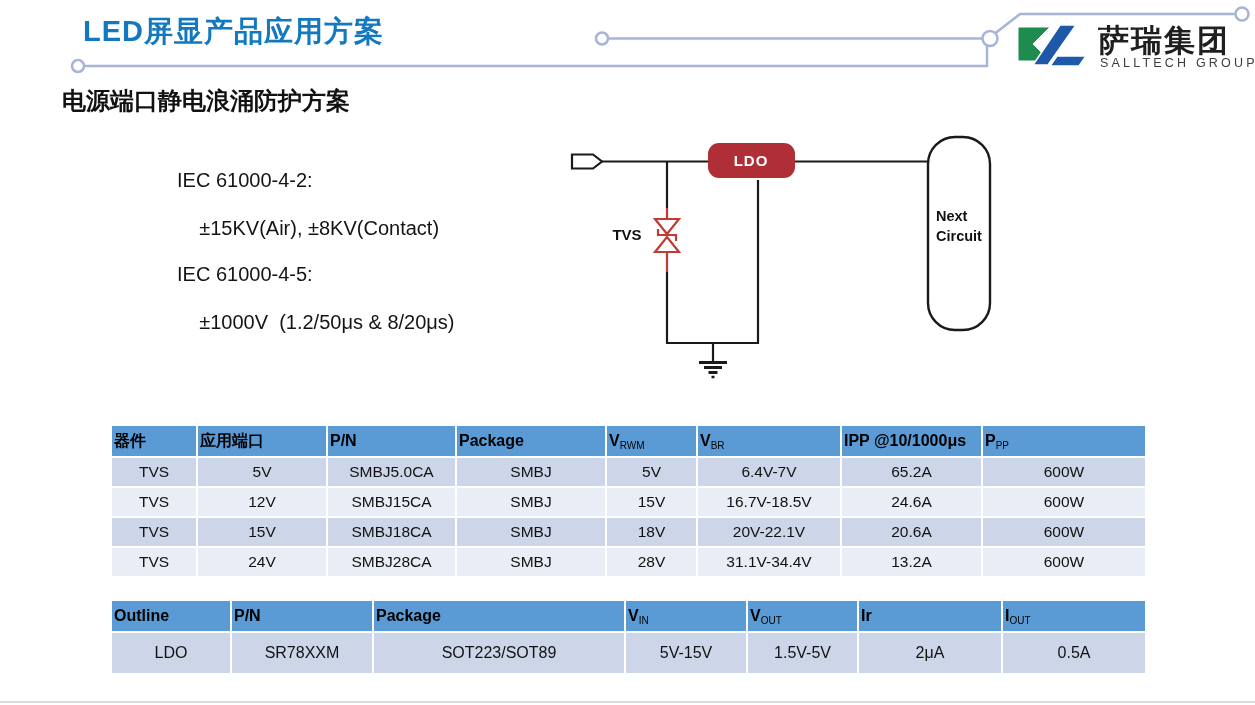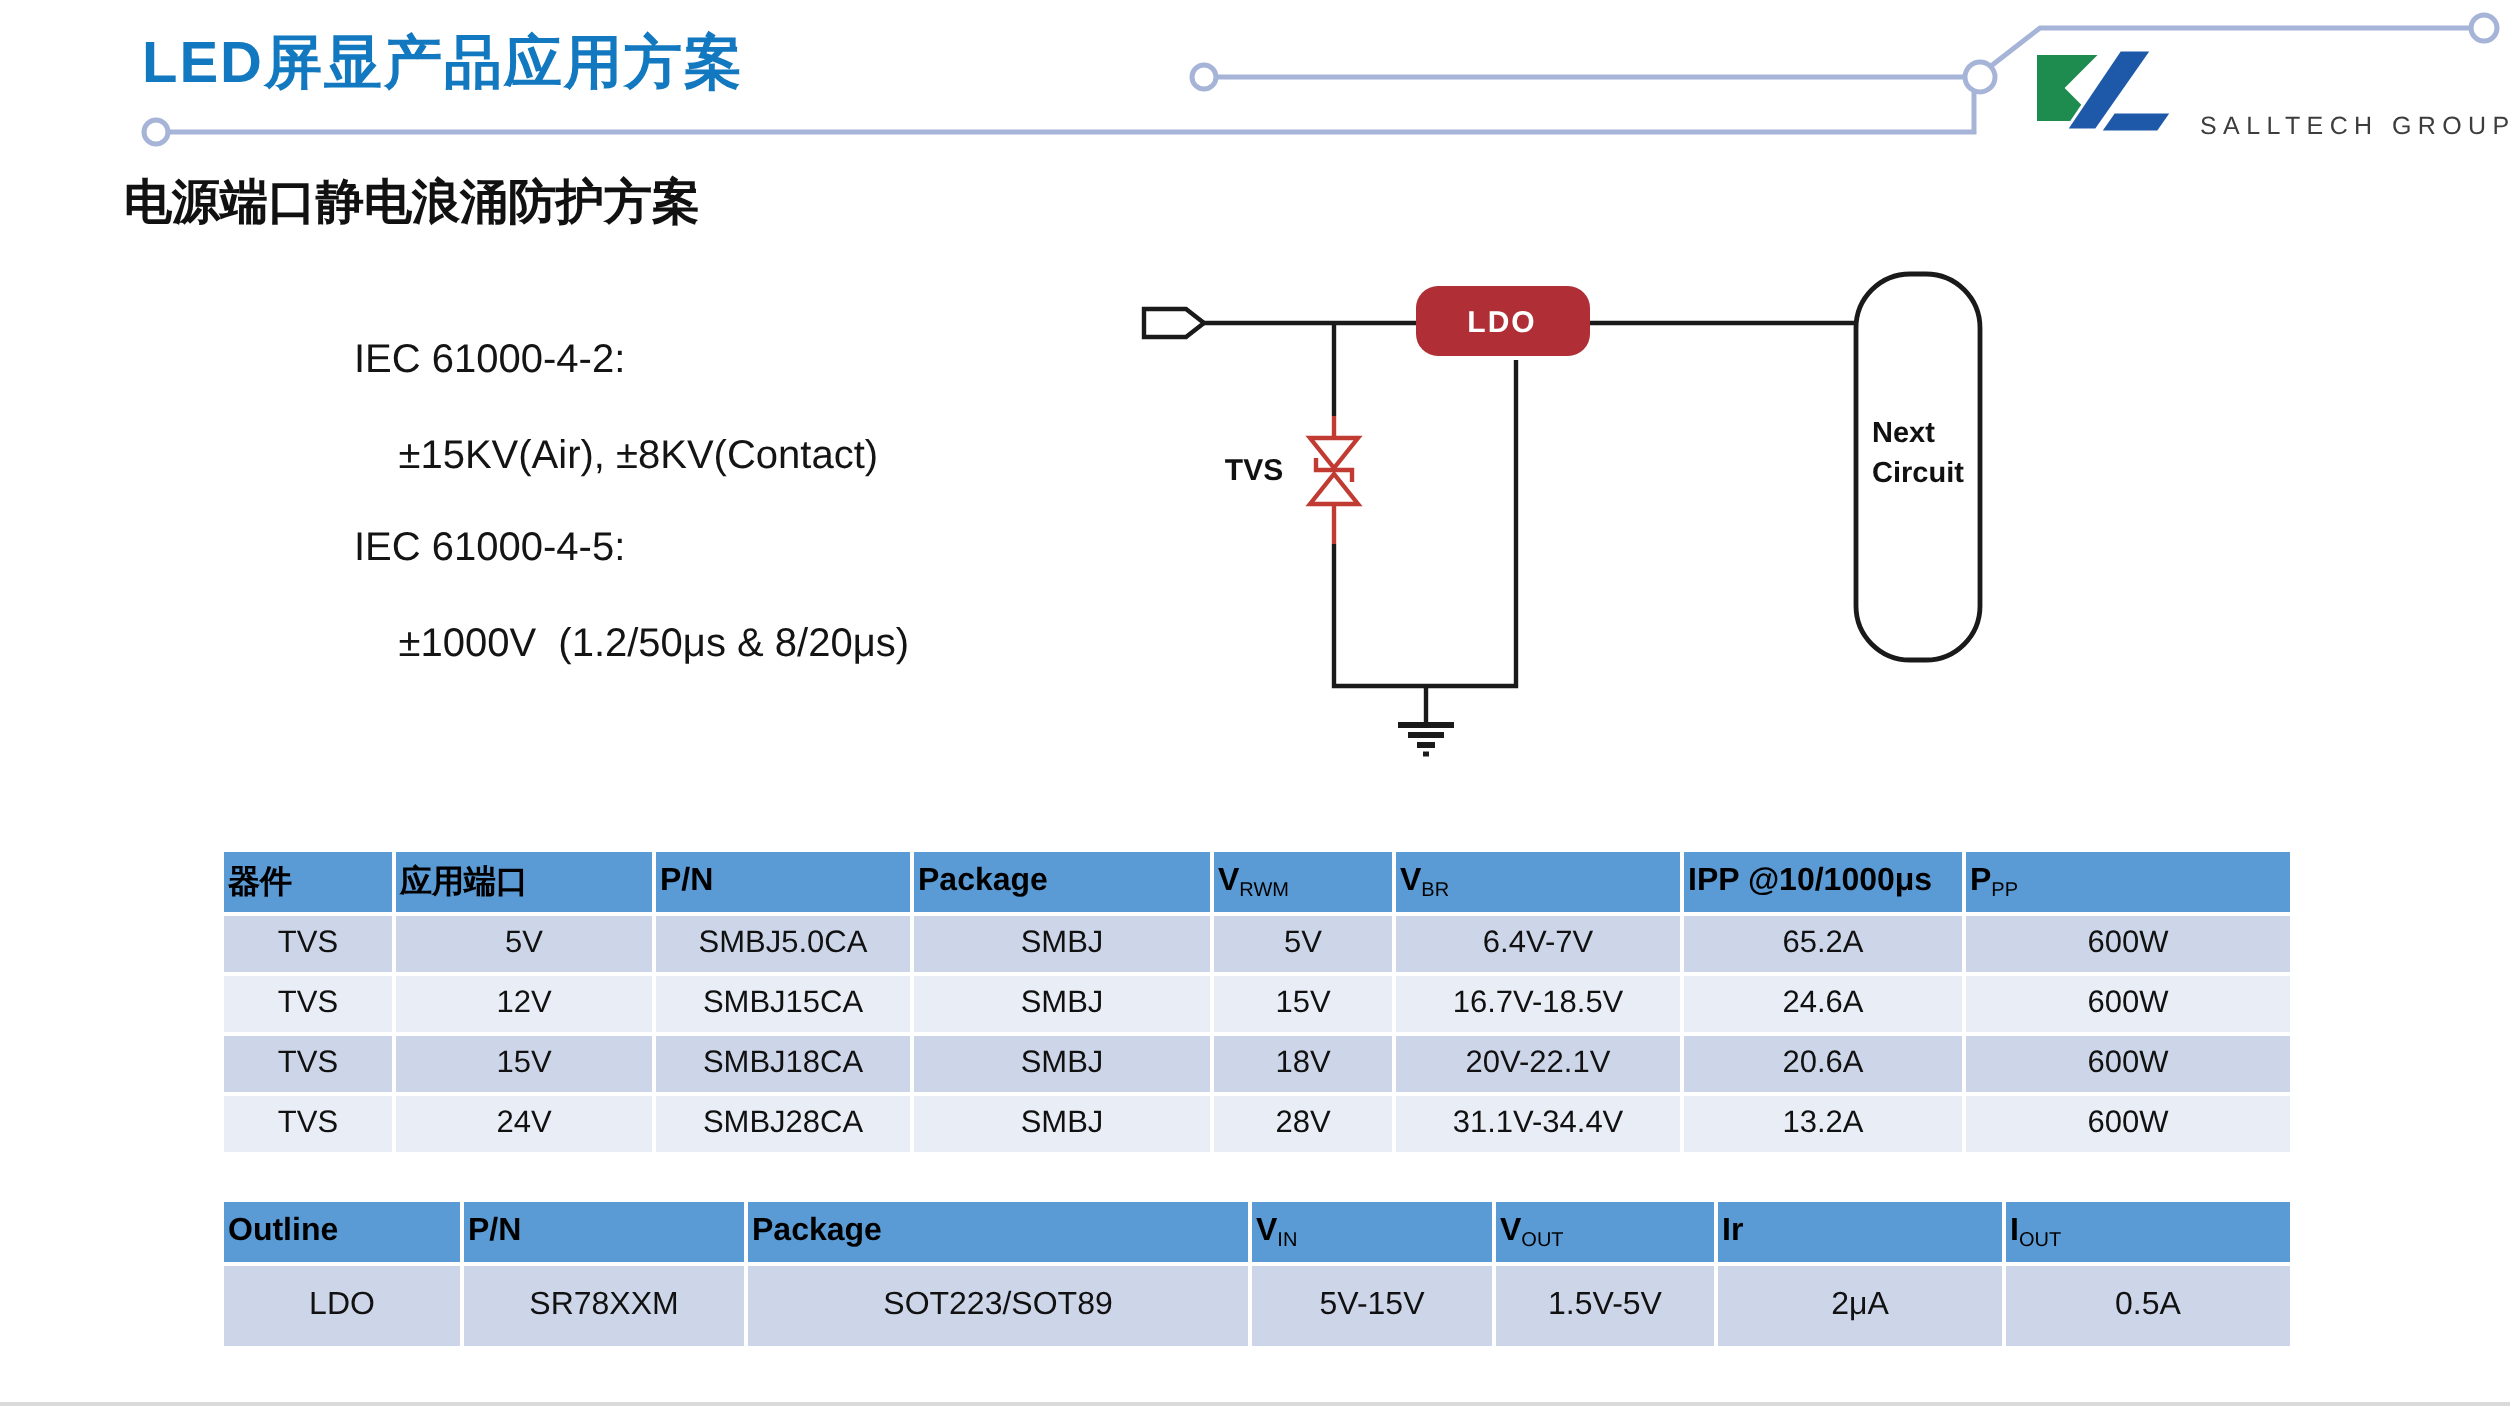--- a/index.html
+++ b/index.html
@@ -2,21 +2,21 @@
 <html style="--title-blue: #1278bf; --table-header-blue: #5b9bd5; --row-dark: #cdd6e9; --row-light: #e9edf5; --ldo-red: #b02f36; --tvs-red: #c23b33; --deco-line: #a6b4d8; --logo-green: #1e8b4f; --logo-blue: #1d59a8;"><head>
 <meta charset="utf-8">
 <style>
   html,body{margin:0;padding:0;background:#888;}
   .slide{
     position:relative;width:1255px;height:705px;background:#fff;overflow:hidden;
     font-family:"Liberation Sans","DejaVu Sans",sans-serif;color:#1a1a1a;
   }
   
   .page-title{
-    position:absolute;left:71px;top:12px;font-size:29px;font-weight:bold;
+    position:absolute;left:83px;top:12px;font-size:29px;font-weight:bold;
     color:var(--title-blue,#1278bf);letter-spacing:1px;white-space:nowrap;
   }
   .deco-svg{position:absolute;left:0;top:0;width:1255px;height:80px;}
   .logo{position:absolute;left:1012px;top:14px;width:235px;height:64px;}
   .logo-mark{position:absolute;left:0;top:4px;width:82px;height:58px;}
   .logo-cn{
     position:absolute;left:86px;top:6px;font-size:31px;font-weight:bold;color:#1f1f1f;
     letter-spacing:2px;white-space:nowrap;
   }
   .logo-en{
@@ -75,20 +75,21 @@
   </svg>
 
   <div class="page-title">LED屏显产品应用方案</div>
 
   <div class="logo">
     <svg class="logo-mark" viewBox="0 0 80 58">
       <polygon points="5,9 37,9 20,26 37,43 5,43" style="fill:var(--logo-green,#1e8b4f)" stroke="#fff" stroke-width="1"></polygon>
       <polygon points="47,7 63,7 35,47 20,47" style="fill:var(--logo-blue,#1d59a8)" stroke="#fff" stroke-width="1.5"></polygon>
       <polygon points="44,38 73,38 66,48 37,48" style="fill:var(--logo-blue,#1d59a8)" stroke="#fff" stroke-width="1.5"></polygon>
     </svg>
+    <div class="logo-cn">萨瑞集团</div>
     <div class="logo-en">SALLTECH GROUP</div>
   </div>
 
   <div class="subtitle">电源端口静电浪涌防护方案</div>
 
   <div class="specs">
     <p><span>IEC 61000-4-2:</span><br>
     <span>±15KV(Air), ±8KV(Contact)</span></p>
     <p><span>IEC 61000-4-5:</span><br>
     <span>±1000V  (1.2/50μs &amp; 8/20μs)</span></p>

